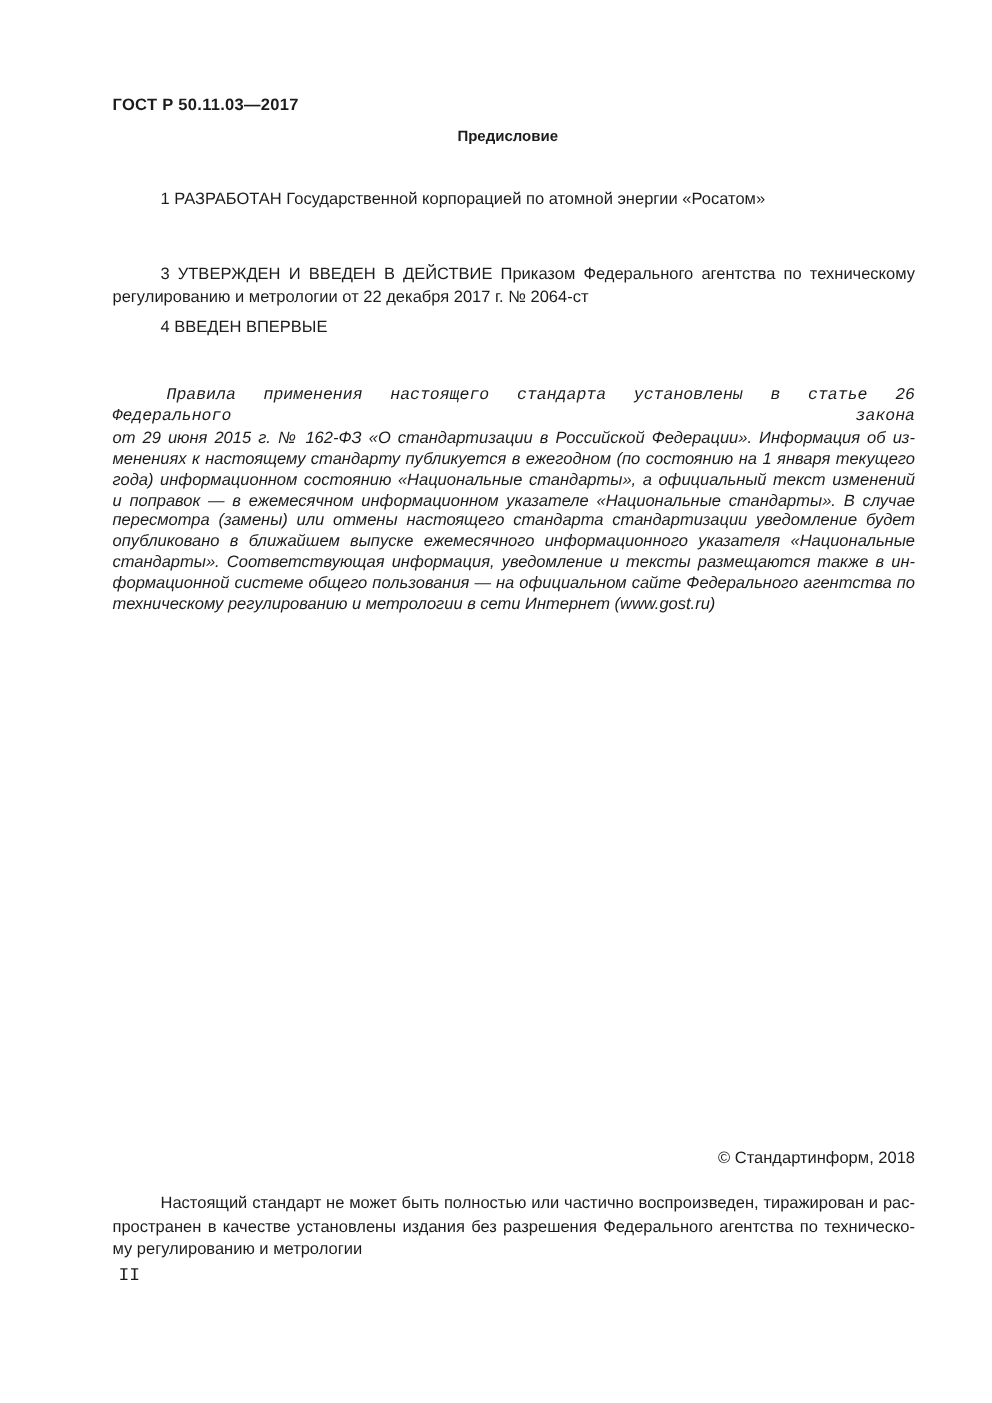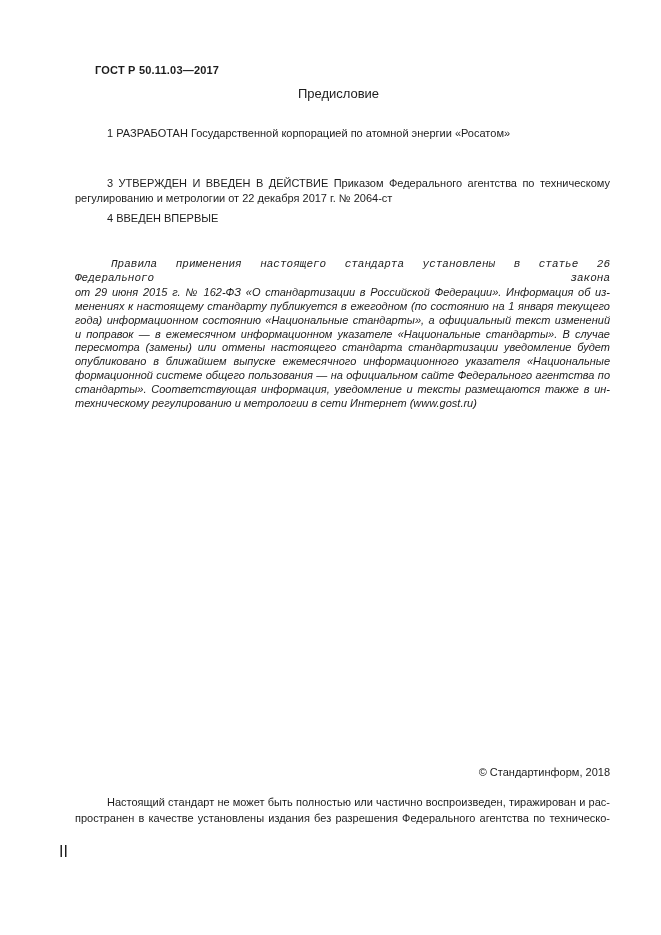--- a/index.html
+++ b/index.html
@@ -16,31 +16,30 @@
     color: #1c1c1c;
     overflow: hidden;
   }
   .doc-code {
     position: absolute;
     left: 75px;
     top: 64px;
     font-size: 11px;
     font-weight: bold;
     letter-spacing: 0.2px;
-    margin-left: 20px;
   }
   .title {
     position: absolute;
     left: 16px;
     right: 0;
     top: 86px;
     margin: 0;
     text-align: center;
-    font-size: 13px;
-    font-weight: normal;
+    font-size: 10px;
+    font-weight: bold;
   }
   .block {
     position: absolute;
     left: 75px;
     width: 535px;
     font-size: 11px;
   }
   .para {
     margin: 0;
     line-height: 15px;
@@ -59,23 +58,24 @@
   .copyright {
     position: absolute;
     right: 51px;
     top: 766px;
     font-size: 11px;
     text-align: center;
   }
   .restriction .ln { line-height: 15.5px; }
   .page-number {
     position: absolute;
-    left: 59px;
+    left: 79px;
     top: 843px;
-    font-size: 16px;
+    font-size: 12px;
+    font-family: Liberation Mono, monospace;
   }
 </style>
 </head>
 <body>
 
 <div class="page">
 
   <div class="doc-code">ГОСТ Р 50.11.03—2017</div>
 
   <h1 class="title">Предисловие</h1>
@@ -91,27 +91,28 @@
   <p class="block para ind" style="top:211px">4 ВВЕДЕН ВПЕРВЫЕ</p>
 
   <div class="block legal" style="top:258px">
     <div class="ln just ind-i">Правила применения настоящего стандарта установлены в статье 26 Федерального закона</div>
     <div class="ln just">от 29 июня 2015 г. № 162-ФЗ «О стандартизации в Российской Федерации». Информация об из-</div>
     <div class="ln just">менениях к настоящему стандарту публикуется в ежегодном (по состоянию на 1 января текущего</div>
     <div class="ln just">года) информационном состоянию «Национальные стандарты», а официальный текст изменений</div>
     <div class="ln just">и поправок — в ежемесячном информационном указателе «Национальные стандарты». В случае</div>
     <div class="ln just">пересмотра (замены) или отмены настоящего стандарта стандартизации уведомление будет</div>
     <div class="ln just">опубликовано в ближайшем выпуске ежемесячного информационного указателя «Национальные</div>
+    <div class="ln just">стандарты». Соответствующая информация, уведомление и тексты размещаются также в ин-</div>
     <div class="ln just">формационной системе общего пользования — на официальном сайте Федерального агентства по</div>
-    <div class="ln just">стандарты». Соответствующая информация, уведомление и тексты размещаются также в ин-</div>
     <div class="ln">техническому регулированию и метрологии в сети Интернет (www.gost.ru)</div>
   </div>
 
   <div class="copyright">© Стандартинформ, 2018</div>
 
   <div class="block restriction" style="top:795px">
     <div class="ln just ind">Настоящий стандарт не может быть полностью или частично воспроизведен, тиражирован и рас-</div>
     <div class="ln just">пространен в качестве установлены издания без разрешения Федерального агентства по техническо-</div>
+    <div class="ln">му регулированию и метрологии</div>
   </div>
 
   <div class="page-number">II</div>
 
 </div>
 
 </body></html>

